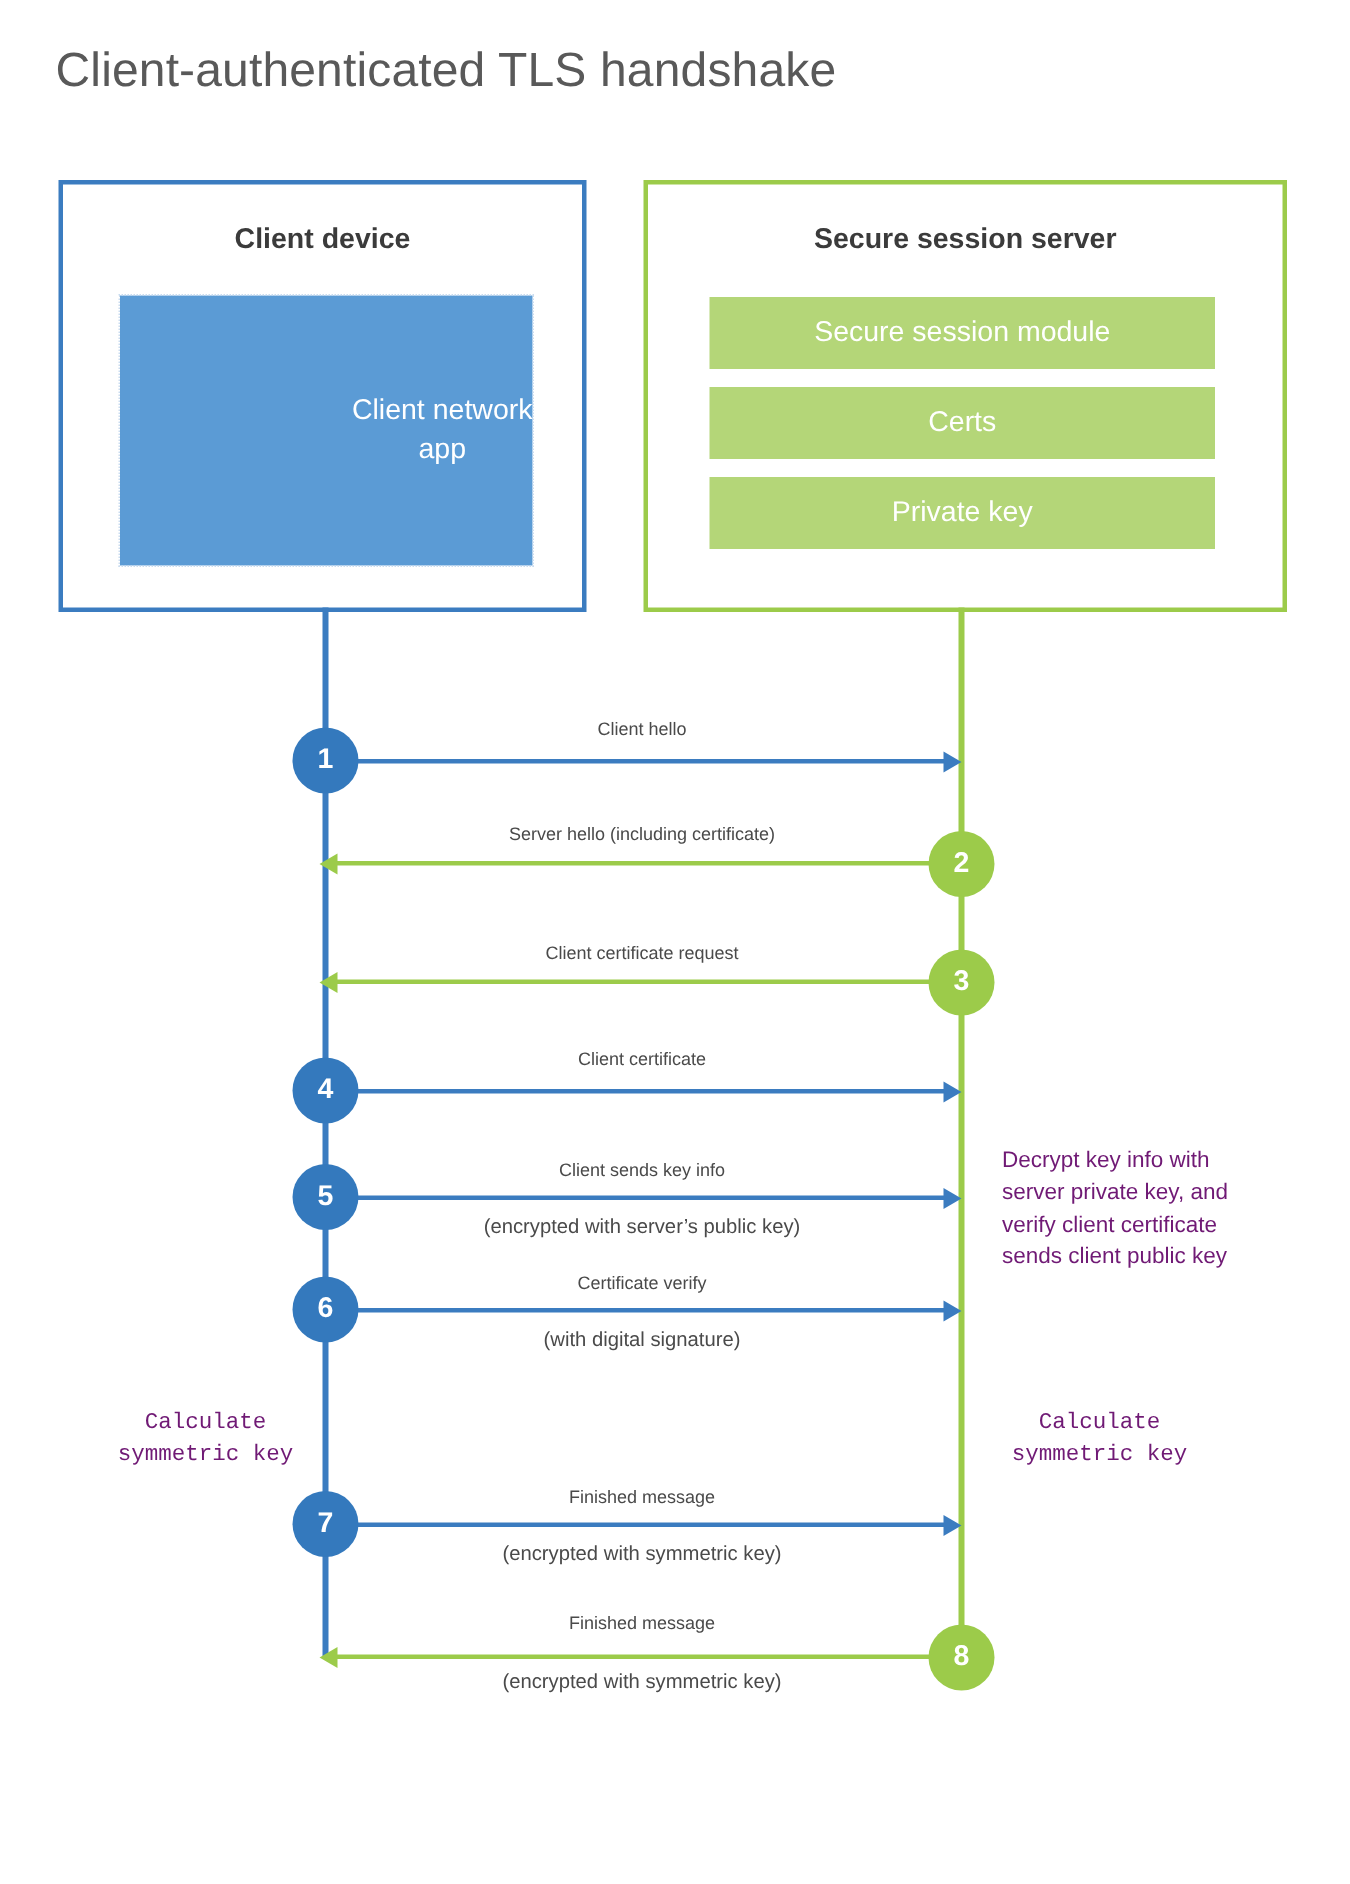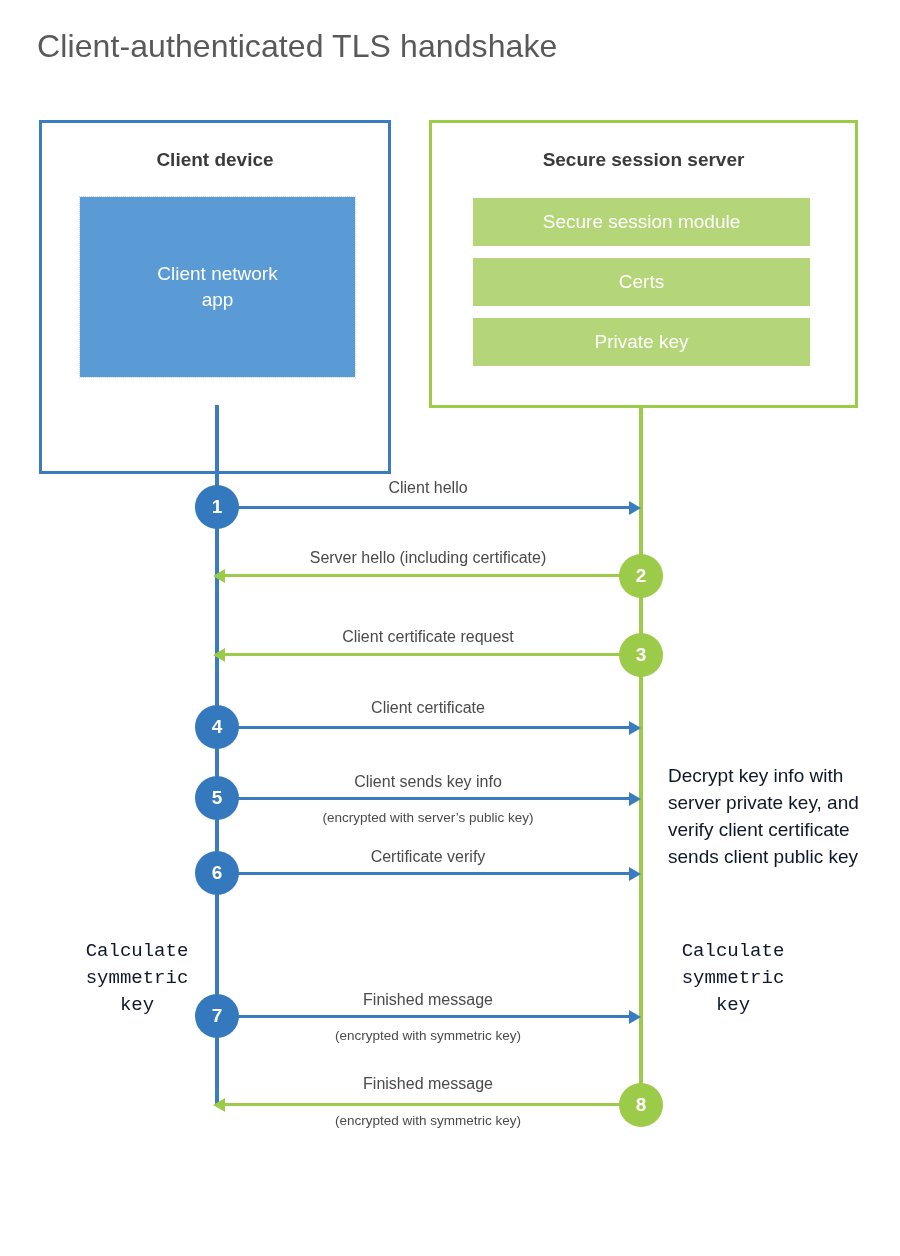--- a/index.html
+++ b/index.html
@@ -36,21 +36,21 @@
   
   .actor-box {
     position: absolute;
     box-sizing: border-box;
     background: #ffffff;
   }
   #client-box {
     left: 39px;
     top: 120px;
     width: 352px;
-    height: 354px;
+    height: 288px;
     border: 3px solid #3b7cc0;
   }
   #server-box {
     left: 429px;
     top: 120px;
     width: 429px;
     height: 288px;
     border: 3px solid #9ccb4a;
   }
   .actor-title {
@@ -67,21 +67,21 @@
   .app-block {
     position: absolute;
     left: 38px;
     top: 74px;
     width: 275px;
     height: 180px;
     background: #5b9bd5;
     outline: 1px dotted #c9dcef;
     display: flex;
     align-items: center;
-    justify-content: center;
+    justify-content: flex-end;
   }
   .app-block-label {
     color: #ffffff;
     font-size: 19px;
     line-height: 1.35;
     text-align: center;
     font-weight: 400;
   }
 
   .server-modules {
@@ -152,38 +152,38 @@
     border-top: 7px solid transparent;
     border-bottom: 7px solid transparent;
   }
   .arrow-head.right.blue { border-left: 12px solid #3b7cc0; }
   .arrow-head.left.green { border-right: 12px solid #9ccb4a; }
 
   
   .msg-label {
     position: absolute;
     text-align: center;
-    font-size: 16px;
+    font-size: 12px;
     color: #4a4a4a;
     white-space: nowrap;
   }
   .msg-sublabel {
     position: absolute;
     text-align: center;
     font-size: 13.5px;
     color: #4a4a4a;
     white-space: nowrap;
   }
 
   
   .side-note {
     position: absolute;
-    font-size: 19px;
+    font-size: 15px;
     line-height: 1.42;
-    color: #0f172a;
+    color: #701a75;
   }
   .side-note.centered { text-align: center; font-family: Liberation Mono, monospace; }
 </style>
 </head>
 <body>
 
 <div id="canvas">
 
   <div class="page-title">Client-authenticated TLS handshake</div>
 
@@ -231,20 +231,21 @@
 
   <div class="msg-label" style="left:217px; top:773px; width:422px;">Client sends key info</div>
   <div class="arrow-line blue" style="left:217px; top:797px; width:414px;"></div>
   <div class="arrow-head right blue" style="left:629px; top:792px;"></div>
   <div class="msg-sublabel" style="left:217px; top:810px; width:422px;">(encrypted with server’s public key)</div>
   <div class="step-circle blue" style="left:195px; top:776px;">5</div>
 
   <div class="msg-label" style="left:217px; top:848px; width:422px;">Certificate verify</div>
   <div class="arrow-line blue" style="left:217px; top:872px; width:414px;"></div>
   <div class="arrow-head right blue" style="left:629px; top:867px;"></div>
+  <div class="msg-sublabel" style="left:217px; top:885px; width:422px;">(with digital signature)</div>
   <div class="step-circle blue" style="left:195px; top:851px;">6</div>
 
   <div class="msg-label" style="left:217px; top:991px; width:422px;">Finished message</div>
   <div class="arrow-line blue" style="left:217px; top:1015px; width:414px;"></div>
   <div class="arrow-head right blue" style="left:629px; top:1010px;"></div>
   <div class="msg-sublabel" style="left:217px; top:1028px; width:422px;">(encrypted with symmetric key)</div>
   <div class="step-circle blue" style="left:195px; top:994px;">7</div>
 
   <div class="msg-label" style="left:217px; top:1075px; width:422px;">Finished message</div>
   <div class="arrow-line green" style="left:224px; top:1103px; width:415px;"></div>

